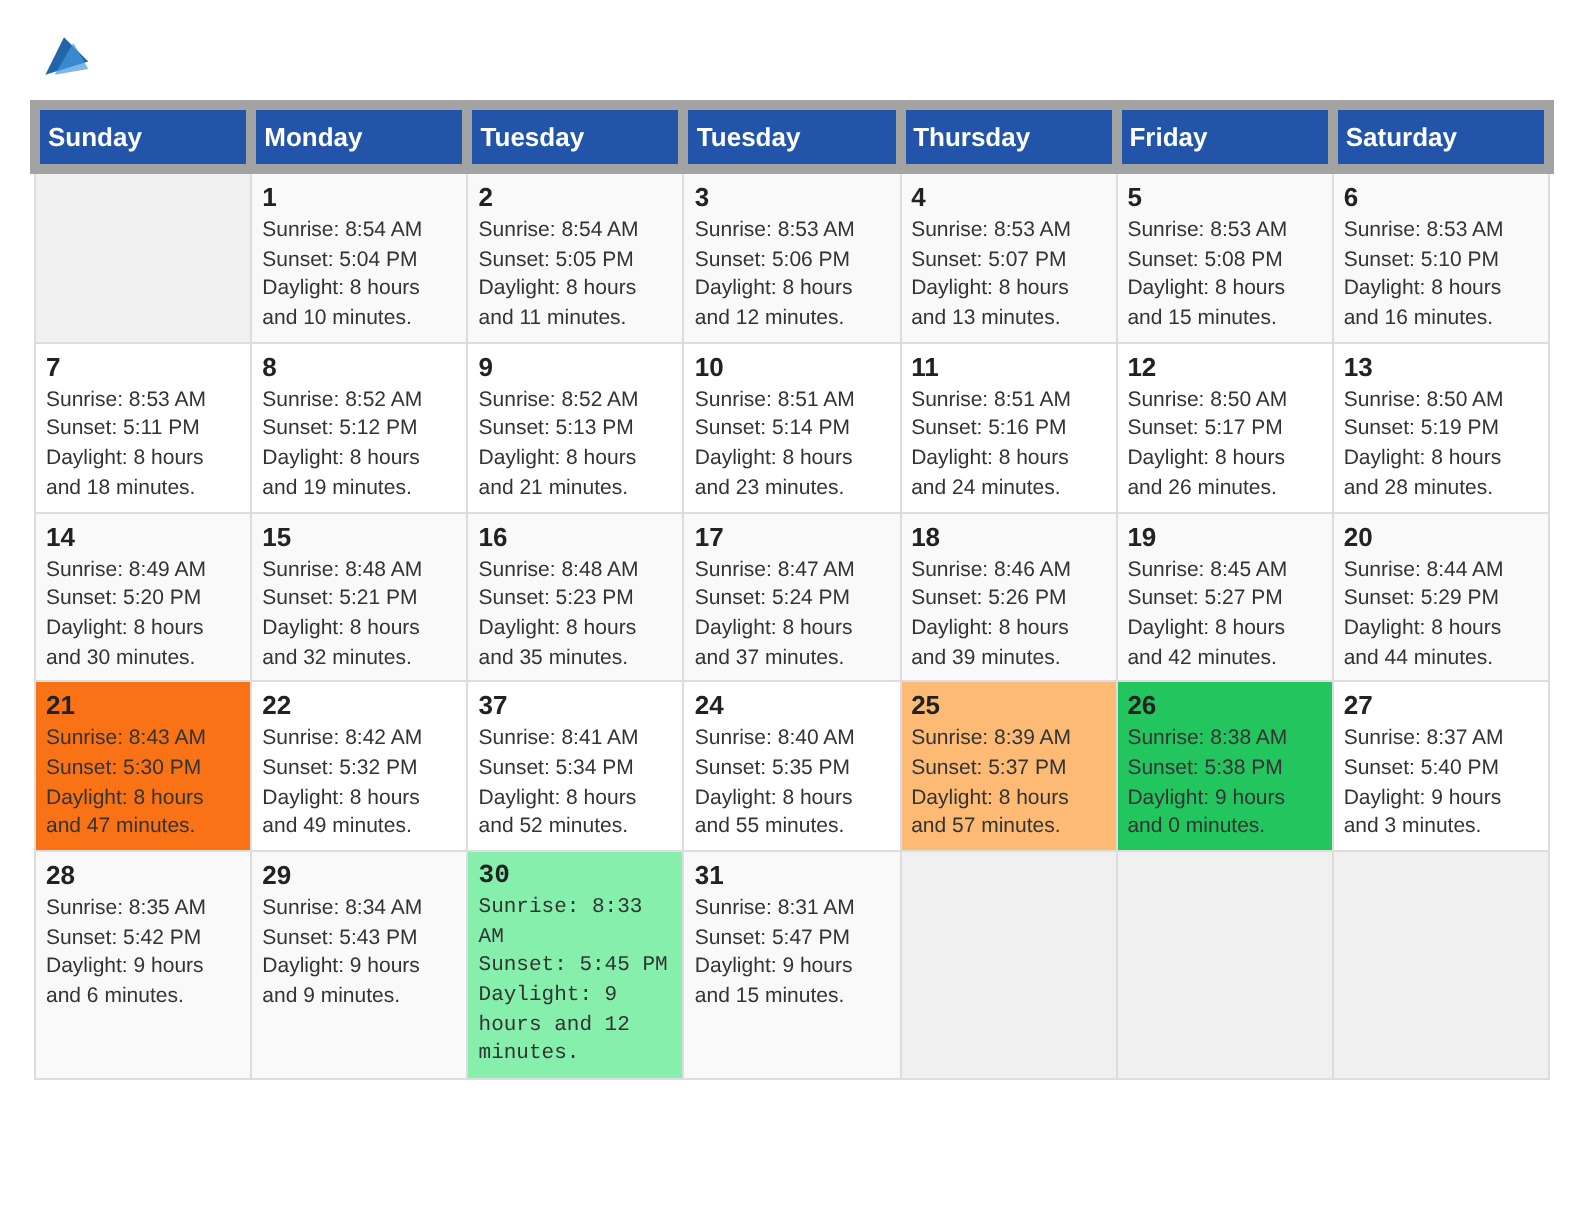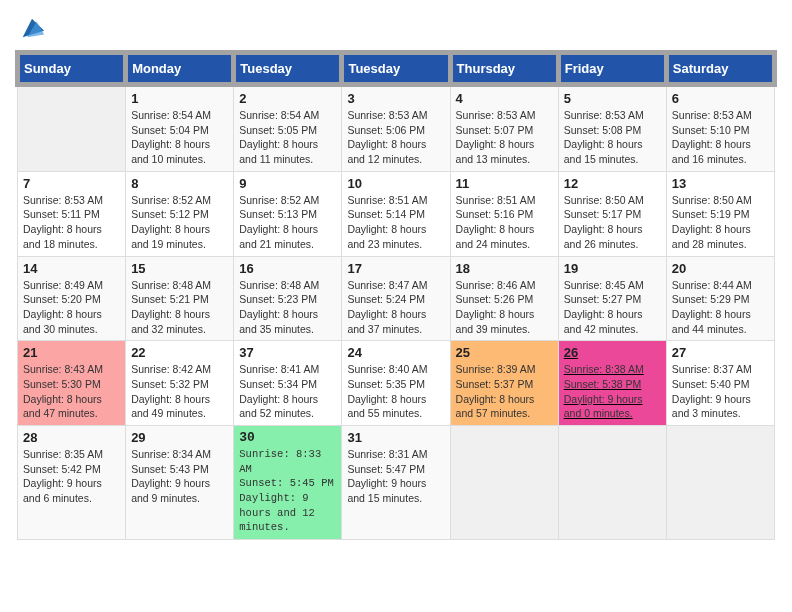--- a/index.html
+++ b/index.html
@@ -207,41 +207,41 @@
         <td style="background: rgb(249, 249, 249);">
           <span class="day-number">19</span>
           <div class="day-info">Sunrise: 8:45 AM<br>Sunset: 5:27 PM<br>Daylight: 8 hours and 42 minutes.</div>
         </td>
         <td style="background: rgb(249, 249, 249); margin-left: 12px;">
           <span class="day-number">20</span>
           <div class="day-info">Sunrise: 8:44 AM<br>Sunset: 5:29 PM<br>Daylight: 8 hours and 44 minutes.</div>
         </td>
       </tr>
       <tr>
-        <td style="background: #fca5a5;">
+        <td style="background: #f97316;">
           <span class="day-number">21</span>
           <div class="day-info">Sunrise: 8:43 AM<br>Sunset: 5:30 PM<br>Daylight: 8 hours and 47 minutes.</div>
         </td>
         <td style="background: rgb(255, 255, 255);">
           <span class="day-number">22</span>
           <div class="day-info">Sunrise: 8:42 AM<br>Sunset: 5:32 PM<br>Daylight: 8 hours and 49 minutes.</div>
         </td>
         <td style="background: rgb(255, 255, 255);">
           <span class="day-number">37</span>
           <div class="day-info">Sunrise: 8:41 AM<br>Sunset: 5:34 PM<br>Daylight: 8 hours and 52 minutes.</div>
         </td>
         <td style="background: rgb(255, 255, 255);">
           <span class="day-number">24</span>
           <div class="day-info">Sunrise: 8:40 AM<br>Sunset: 5:35 PM<br>Daylight: 8 hours and 55 minutes.</div>
         </td>
         <td style="background: #fdba74;">
           <span class="day-number">25</span>
           <div class="day-info">Sunrise: 8:39 AM<br>Sunset: 5:37 PM<br>Daylight: 8 hours and 57 minutes.</div>
         </td>
-        <td style="background: #ec4899; text-decoration: underline;">
+        <td style="background: #22c55e;">
           <span class="day-number">26</span>
           <div class="day-info">Sunrise: 8:38 AM<br>Sunset: 5:38 PM<br>Daylight: 9 hours and 0 minutes.</div>
         </td>
         <td style="background: rgb(255, 255, 255);">
           <span class="day-number">27</span>
           <div class="day-info">Sunrise: 8:37 AM<br>Sunset: 5:40 PM<br>Daylight: 9 hours and 3 minutes.</div>
         </td>
       </tr>
       <tr>
         <td style="background: rgb(249, 249, 249);">

